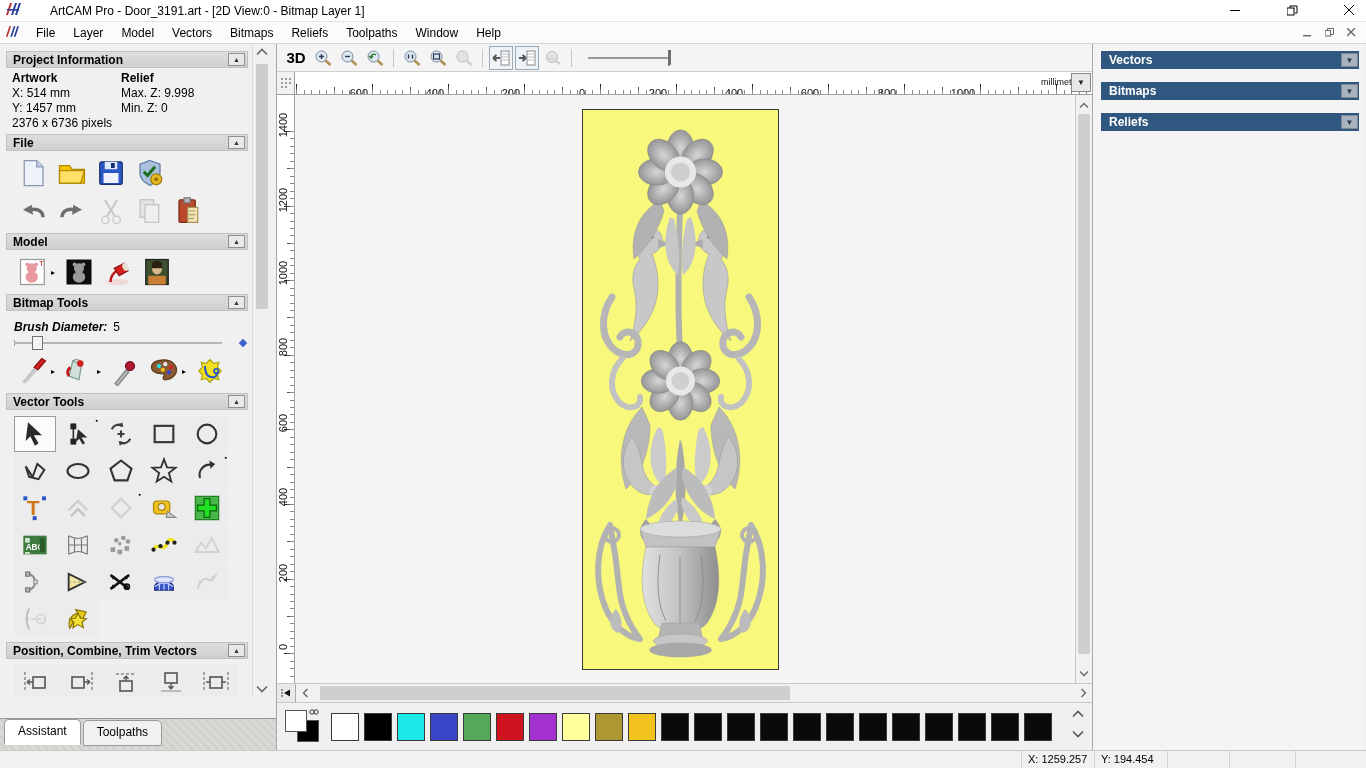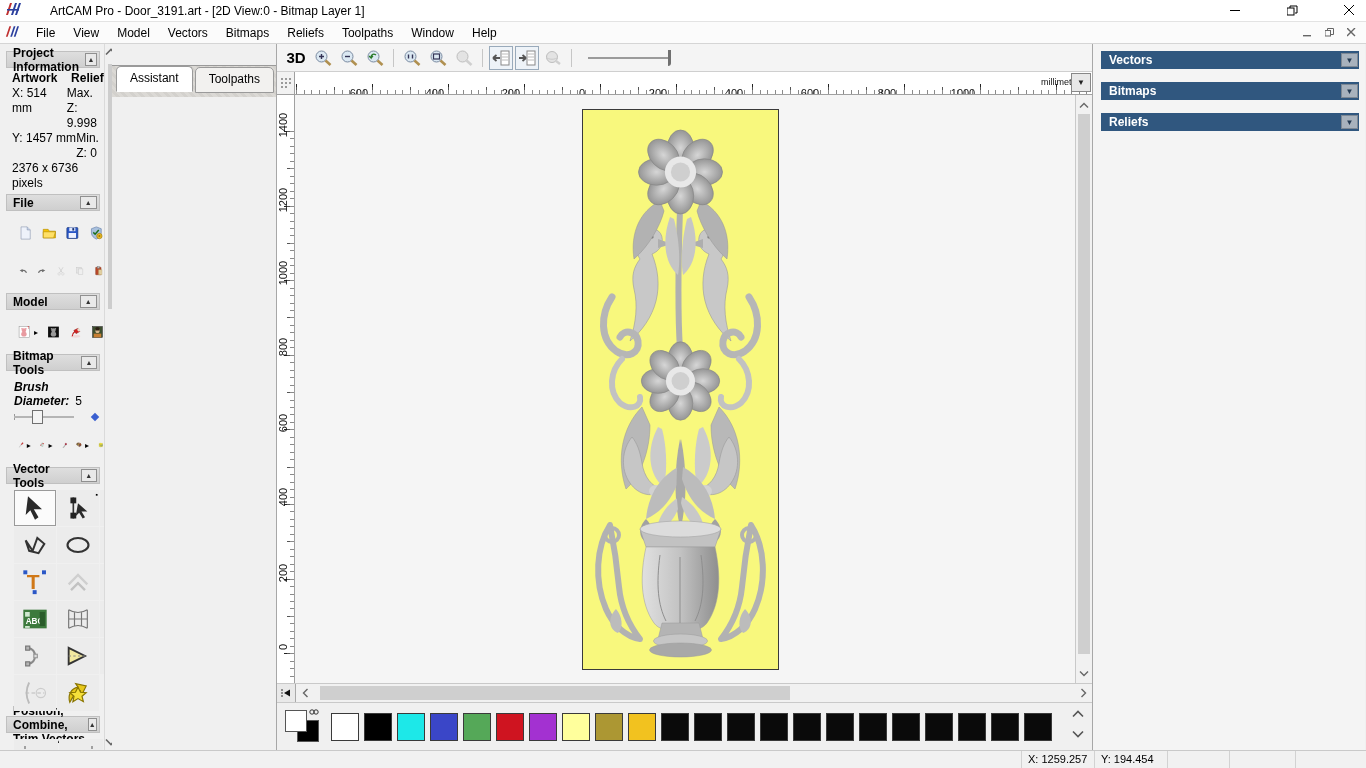--- a/index.html
+++ b/index.html
@@ -14,21 +14,21 @@
 
   
   #menubar{height:22px;background:#fbfbfb;display:flex;align-items:center;border-bottom:1px solid #d5d5d5;}
   #menubar .appicon{margin:0 8px 0 5px;}
   .menu-item{padding:2px 9px;font-size:12px;cursor:default;}
   #mdi-ctls{margin-left:auto;display:flex;align-items:center;padding-right:4px;}
   .mdictl{width:22px;height:18px;display:flex;align-items:center;justify-content:center;}
 
   
   #main{display:flex;height:706px;}
-  #leftcol{width:277px;display:flex;flex-direction:row;border-right:1px solid #a7a7a7;background:#f0f0f0;}
+  #leftcol{width:277px;display:flex;flex-direction:column;border-right:1px solid #a7a7a7;background:#f0f0f0;}
   #centercol{width:816px;display:flex;flex-direction:column;background:#f0f0f0;border-right:1px solid #a7a7a7;}
   #rightcol{width:272px;display:flex;flex-direction:column;background:#f4f4f4;}
 
   
   #panelwrap{flex:1;display:flex;overflow:hidden;}
   #panel{width:252px;padding:4px 0 0 6px;overflow:hidden;position:relative;}
   .hdr{display:flex;align-items:center;background:linear-gradient(#dedede,#cfcfcf);border:1px solid #c0c0c0;height:17px;margin:3px 4px 3px 0;padding:0 2px 0 6px;}
   .hdr b{font-size:12px;}
   .hdr .collapse{margin-left:auto;width:17px;height:13px;border:1px solid #909090;background:#e9e9e9;font-size:7px;line-height:11px;text-align:center;color:#333;}
   .inforow{display:flex;font-size:12px;line-height:15px;}
@@ -170,21 +170,21 @@
 
   <div id="menubar">
     <span class="appicon">
       <svg width="14" height="13" viewBox="0 0 16 14">
           <path d="M1 13 5 1h2L3 13z" fill="#c03030"></path>
           <path d="M6 13 10 1h2L8 13z" fill="#2b3f9e"></path>
           <path d="M10 13 14 1h2l-4 12z" fill="#2b3f9e"></path>
         </svg>
     </span>
     <span class="menu-item">File</span>
-    <span class="menu-item">View</span>
+    <span class="menu-item">Layer</span>
     <span class="menu-item">Model</span>
     <span class="menu-item">Vectors</span>
     <span class="menu-item">Bitmaps</span>
     <span class="menu-item">Reliefs</span>
     <span class="menu-item">Toolpaths</span>
     <span class="menu-item">Window</span>
     <span class="menu-item">Help</span>
     <span id="mdi-ctls">
       <span class="mdictl">
           <svg width="9" height="9">

